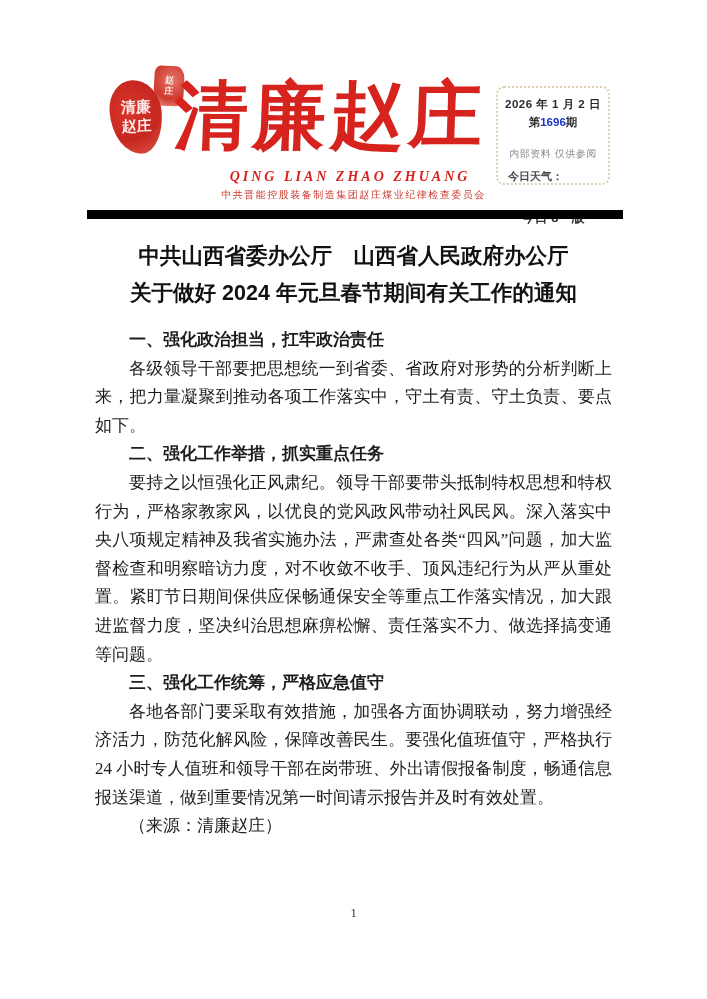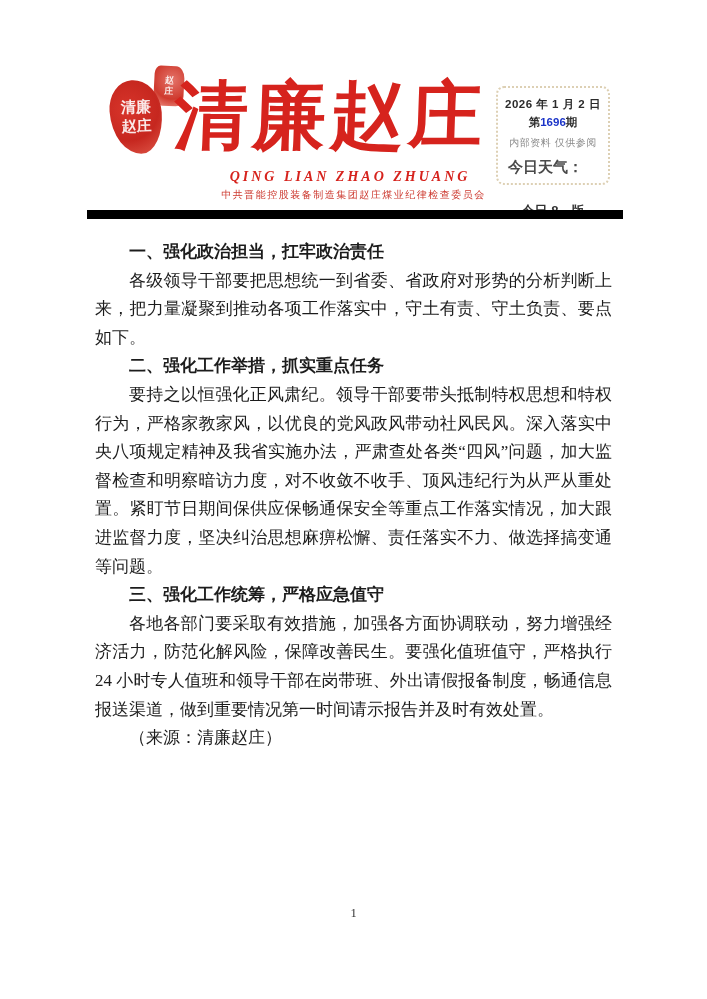--- a/index.html
+++ b/index.html
@@ -75,22 +75,22 @@
     border:2px dotted #ddd0b4;
     border-radius:8px;
     padding-top:9px;
     text-align:center;
     font-family:"Liberation Sans","DejaVu Sans",sans-serif;
     color:#2b2b2b;
   }
   .ib-date{font-size:11.5px;font-weight:bold;letter-spacing:.5px;}
   .ib-issue{font-size:11.5px;font-weight:bold;margin-top:3px;}
   .ib-issue .issue-num{color:#1b34c8;}
-  .ib-class{font-size:10px;color:#8a8a8a;margin-top:6px;letter-spacing:.5px;white-space:nowrap;}
-  .ib-weather{font-size:15px;font-weight:bold;color:#4a4a4a;margin-top:8px;text-align:left;padding-left:10px;}
+  .ib-class{font-size:10px;color:#8a8a8a;margin-top:17px;letter-spacing:.5px;white-space:nowrap;}
+  .ib-weather{font-size:11px;font-weight:bold;color:#4a4a4a;margin-top:8px;text-align:left;padding-left:10px;}
   .ib-pages{font-size:13px;font-weight:bold;color:#333;margin-top:25px;}
 
   .black-bar{
     position:absolute;left:87px;top:210px;width:536px;height:9px;
     background:#000000;
   }
 
   
   .article{
     position:absolute;left:95px;top:238px;width:517px;
@@ -159,20 +159,24 @@
     <div class="ib-date">2026 年 1 月 2 日</div>
     <div class="ib-issue"><span>第</span><span class="issue-num">1696</span><span>期</span></div>
     <div class="ib-class">内部资料  仅供参阅</div>
     <div class="ib-weather">今日天气：</div>
     <div class="ib-pages">今日 8　版</div>
   </div>
 
   <div class="black-bar"></div>
 
   <div class="article">
+    <div class="doc-title">
+      <div>中共山西省委办公厅　山西省人民政府办公厅</div>
+      <div>关于做好 2024 年元旦春节期间有关工作的通知</div>
+    </div>
 
 
     <p class="section-heading">一、强化政治担当，扛牢政治责任</p>
     <p>各级领导干部要把思想统一到省委、省政府对形势的分析判断上来，把力量凝聚到推动各项工作落实中，守土有责、守土负责、要点如下。</p>
 
     <p class="section-heading">二、强化工作举措，抓实重点任务</p>
     <p>要持之以恒强化正风肃纪。领导干部要带头抵制特权思想和特权行为，严格家教家风，以优良的党风政风带动社风民风。深入落实中央八项规定精神及我省实施办法，严肃查处各类“四风”问题，加大监督检查和明察暗访力度，对不收敛不收手、顶风违纪行为从严从重处置。紧盯节日期间保供应保畅通保安全等重点工作落实情况，加大跟进监督力度，坚决纠治思想麻痹松懈、责任落实不力、做选择搞变通等问题。</p>
 
     <p class="section-heading">三、强化工作统筹，严格应急值守</p>
     <p>各地各部门要采取有效措施，加强各方面协调联动，努力增强经济活力，防范化解风险，保障改善民生。要强化值班值守，严格执行 24 小时专人值班和领导干部在岗带班、外出请假报备制度，畅通信息报送渠道，做到重要情况第一时间请示报告并及时有效处置。</p>

